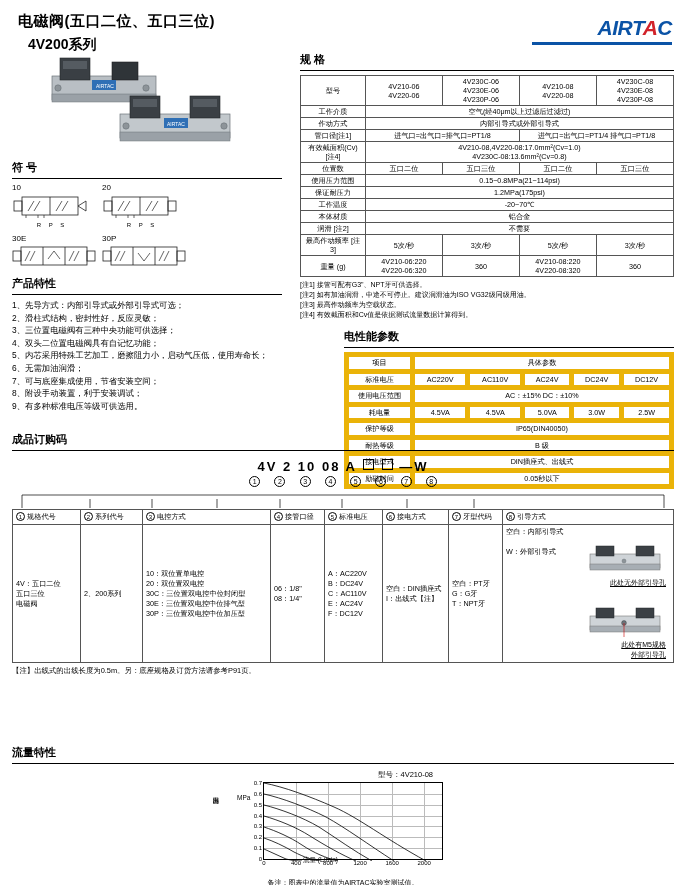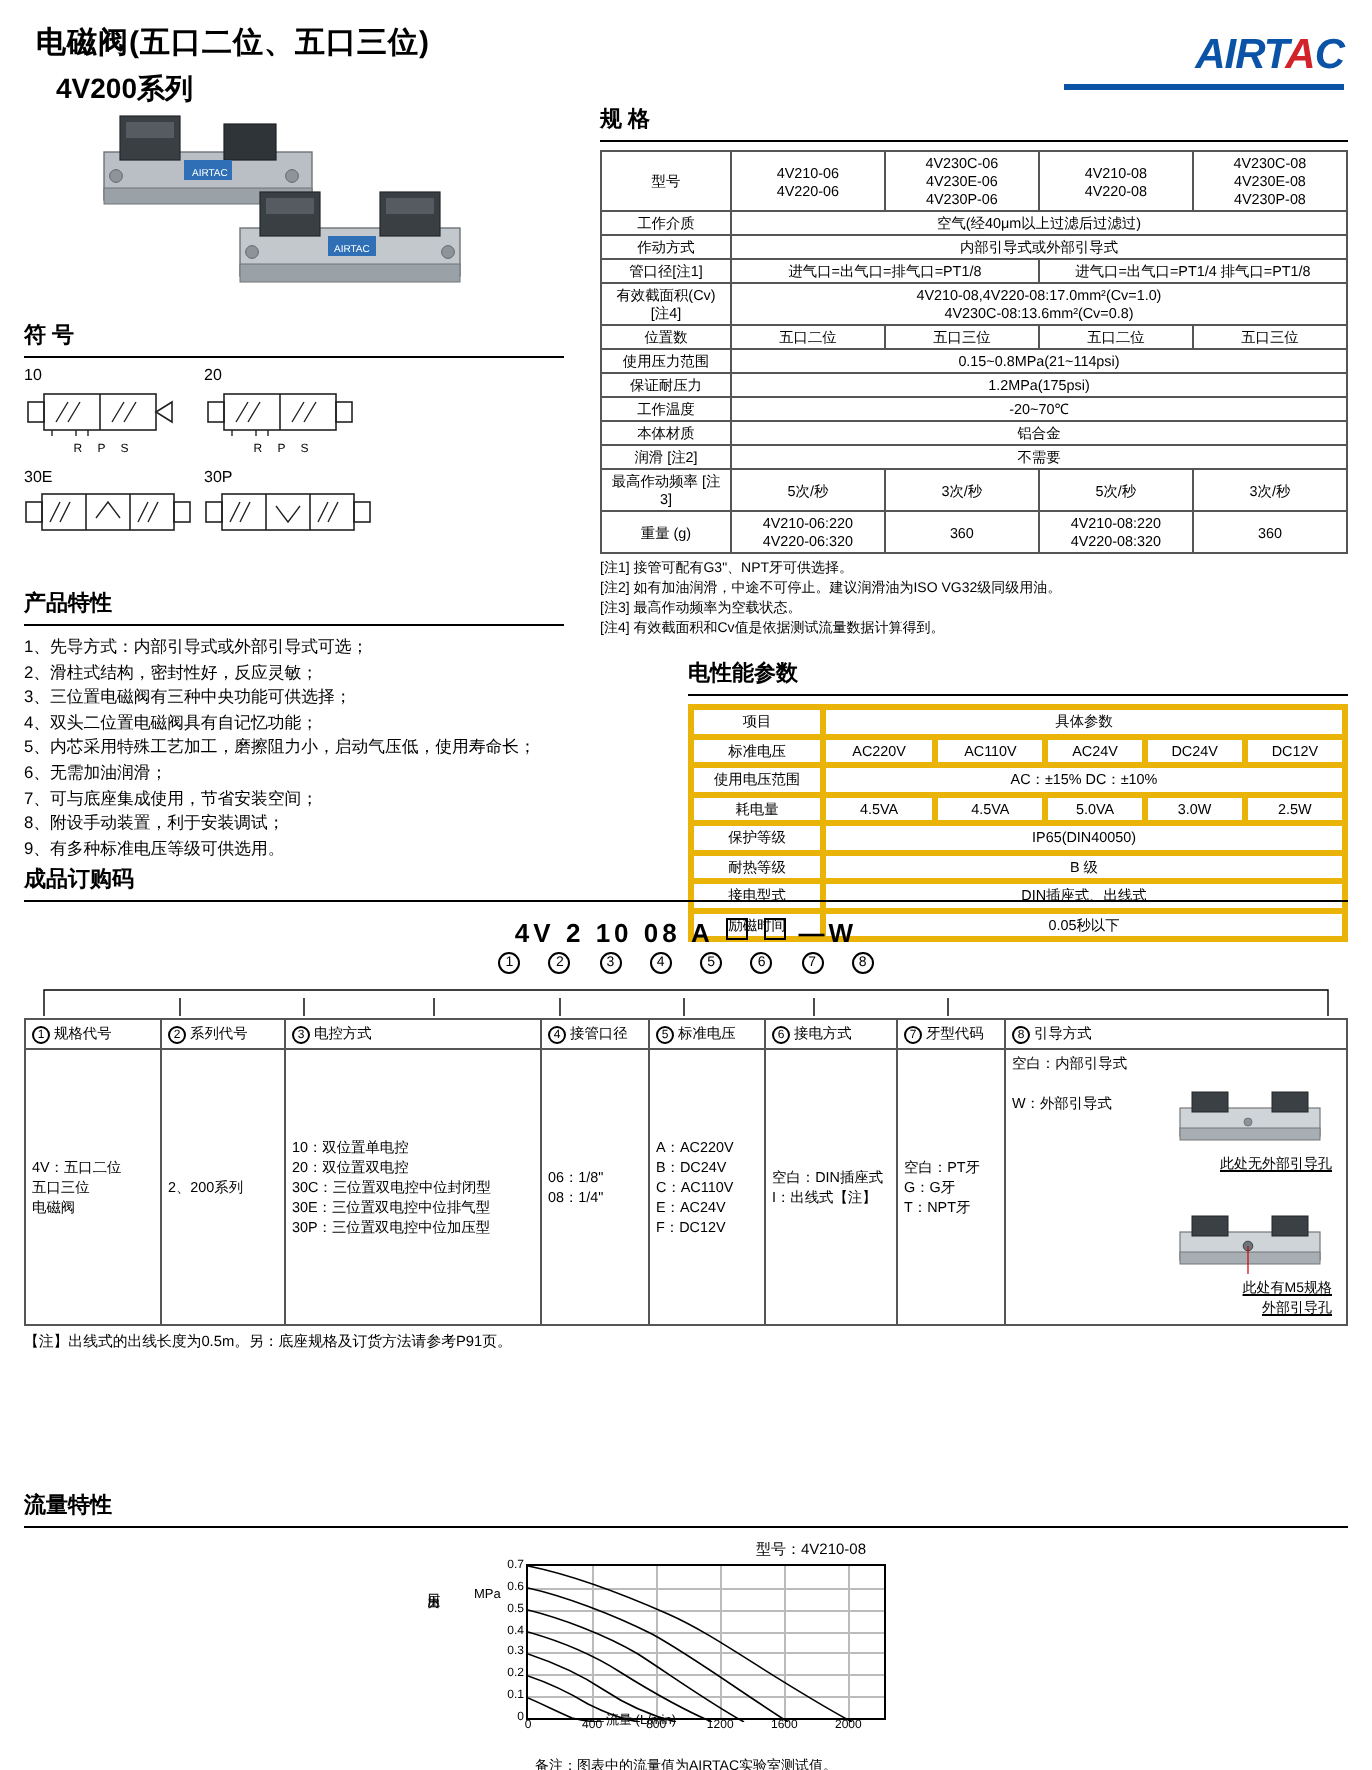--- a/index.html
+++ b/index.html
@@ -36,34 +36,34 @@
   }
   .v1 { left: 38px; top: 4px; width: 110px; height: 56px; }
   .v2 { left: 104px; top: 40px; width: 118px; height: 58px; }
   .sym-row { display: flex; }
   .sym { width: 80px; margin-right: 10px; }
   .sym .lab { font-size: 8px; margin-bottom: 1px; }
   .sym .sublab { font-size: 6px; text-align: center; margin-top: 1px; letter-spacing: 3px; }
   .sym-row2 { display: flex; margin-top: 6px; }
   .sym2 { width: 84px; margin-right: 6px; }
 
-  .features { margin-top: 23px; }
+  .features { margin-top: 5px; }
   .features ol { margin: 2px 0 0 0; padding-left: 0; list-style: none; }
   .features li { font-size: 8.4px; line-height: 12.6px; text-indent: -10px; padding-left: 10px; }
 
   
   .rightcol { position: absolute; left: 300px; top: 52px; width: 374px; }
   table.spec { border-collapse: collapse; width: 100%; font-size: 7.2px; }
   table.spec td, table.spec th { border: 1px solid #555; padding: 1px 2px; text-align: center; vertical-align: middle; line-height: 9px; font-weight: normal; }
   table.spec td.lab { width: 66px; text-align: center; }
   .notes { font-size: 7px; line-height: 10px; margin-top: 3px; }
 
   .elec { margin-top: 9px; margin-left: 44px; }
   table.elec-t { border-collapse: collapse; width: 100%; font-size: 7.2px; }
-  table.elec-t td { border: 3px solid #eab308; padding: 1px 2px; text-align: center; line-height: 9.5px; }
+  table.elec-t td { border: 5px solid #eab308; padding: 1px 2px; text-align: center; line-height: 9.5px; }
   table.elec-t td.lab { width: 66px; }
 
   
   .order { position: absolute; left: 12px; top: 432px; width: 662px; }
   .code-line { text-align: center; font-size: 13px; font-weight: bold; letter-spacing: 2px; margin-top: 8px; }
   .code-line .box { display:inline-block; width: 11px; height: 11px; border: 1px solid #000; vertical-align: 1px; margin: 0 1px; }
   .circ-row { text-align: center; margin-top: 2px; }
   .circ { display: inline-block; width: 11px; height: 11px; border: 1px solid #000; border-radius: 50%; font-size: 7px; line-height: 10px; text-align: center; margin: 0 6px; }
 
   table.order-t { border-collapse: collapse; width: 100%; font-size: 7.2px; margin-top: 0px; }

